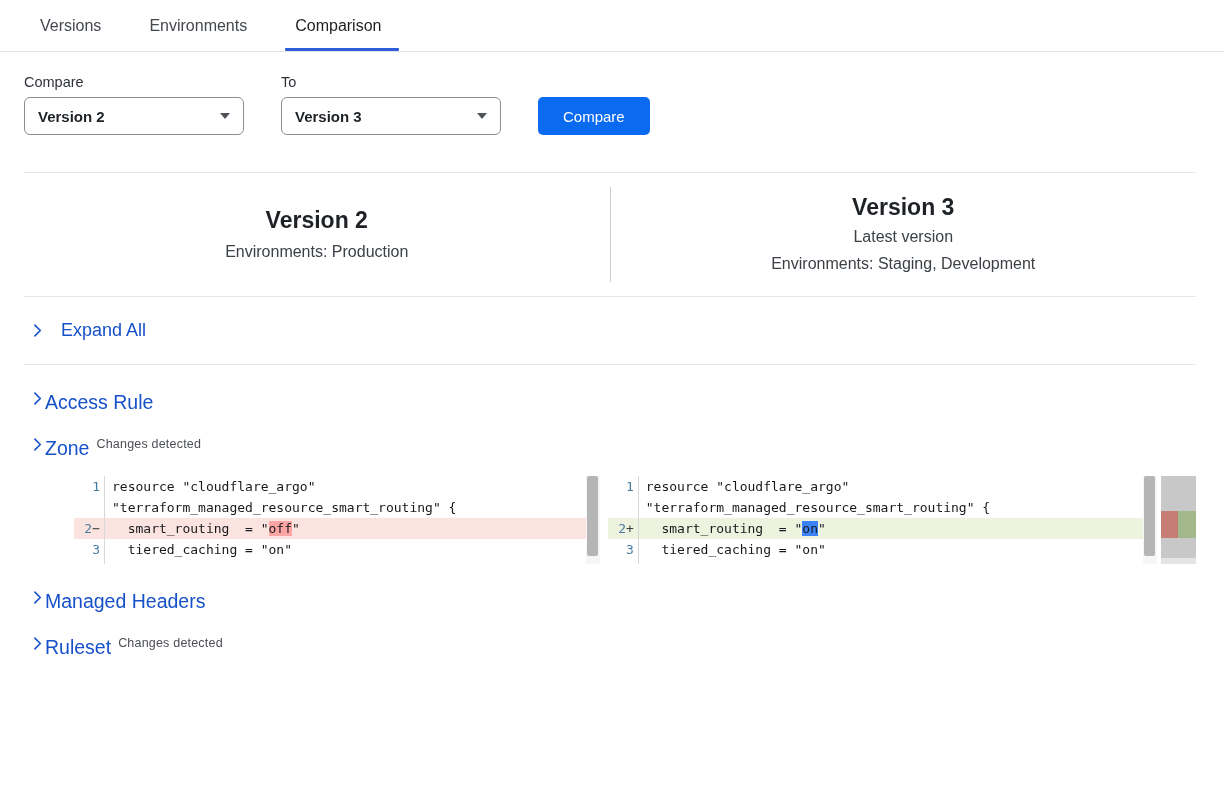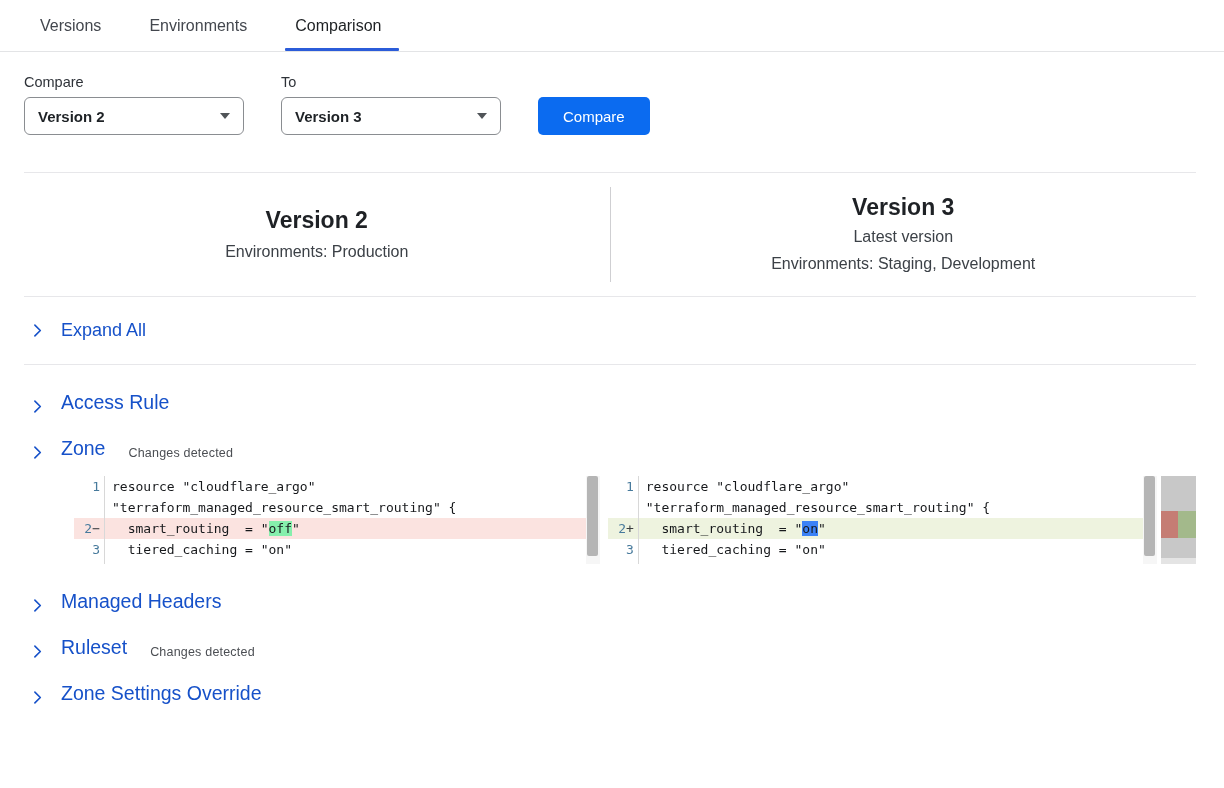--- a/index.html
+++ b/index.html
@@ -36,42 +36,42 @@
   .vtitle { font-size:23px; font-weight:700; color:#1e2125; line-height:30px; }
   .vsub { font-size:16px; color:#3c4147; line-height:27px; margin-top:3px; }
 
   
   .expand-row { margin:0 28px 0 24px; border-bottom:1px solid #e7e7ea;
     padding:23px 0 23px 6px; display:flex; align-items:center; gap:16px; cursor:pointer; }
   .expand-label { font-size:18px; color:#1651c9; }
 
   
   .sections { padding:16px 28px 0 24px; }
-  .section-row { display:flex; align-items:flex-end; gap:16px; padding:10px 0 10px 6px;
+  .section-row { display:flex; align-items:flex-start; padding:10px 0 10px 6px;
     margin-bottom:3px; cursor:pointer; }
   .section-title { font-size:19.5px; color:#1651c9; }
   .section-badge { font-size:12.5px; color:#4b4e53; margin-left:7px; letter-spacing:.2px; }
 
   .chev { flex:0 0 auto; display:flex; color:#1651c9; }
 
   
   .diff-wrap { display:flex; margin:6px 0 16px 50px; }
   .pane { display:flex; height:88px; overflow:hidden; }
   .pane-left  { width:540px; }
   .pane-right { width:564px; margin-left:8px; }
   .pane-code { flex:1; overflow:hidden; }
   .code-line { display:flex; height:21px; line-height:21px; white-space:pre;
     font-family:"DejaVu Sans Mono","Liberation Mono",monospace; font-size:13px; color:#17191c; }
   .gutter { flex:0 0 31px; display:flex; justify-content:flex-end; align-items:center;
     padding-right:4px; border-right:1px solid #d8d8d8; }
   .lnum { color:#477a9c; }
   .lsign { color:#3a3d40; }
   .codetext { padding-left:7px; }
   .code-line.del { background:#fbe3e0; }
-  .code-line.del .tok { background:#86efac; }
+  .code-line.del .tok { background:#fca5a5; }
   .code-line.add { background:#eef3df; }
   .code-line.add .tok { background:#3b82f6; }
 
   .vscroll { flex:0 0 14px; background:#f6f6f6; position:relative; }
   .vscroll .thumb { position:absolute; top:0; left:1.5px; width:11px; height:80px;
     background:#b5b5b5; border-radius:2px; }
 
   .minimap { width:36px; height:88px; margin-left:4px; position:relative;
     background:linear-gradient(#c8c8c8 0 82px, #e4e4e4 82px 88px); }
   .minimap .mm-del { position:absolute; left:0; top:35px; width:18px; height:27px; background:#c57d74; }
@@ -191,22 +191,14 @@
   <div class="section-row">
     <span class="chev">
       <svg width="15" height="15" viewBox="0 0 16 16">
           <path d="M5.2 2.2 L11 8 L5.2 13.8" fill="none" stroke="currentColor" stroke-width="1.7" stroke-linecap="round" stroke-linejoin="round"></path>
         </svg>
     </span>
     <span class="section-title">Ruleset</span>
     <span class="section-badge">Changes detected</span>
   </div>
 
-  <div class="section-row">
-    <span class="chev">
-      <svg width="15" height="15" viewBox="0 0 16 16">
-          <path d="M5.2 2.2 L11 8 L5.2 13.8" fill="none" stroke="currentColor" stroke-width="1.7" stroke-linecap="round" stroke-linejoin="round"></path>
-        </svg>
-    </span>
-    <span class="section-title">Zone Settings Override</span>
-  </div>
 
 </div>
 
 </body></html>

